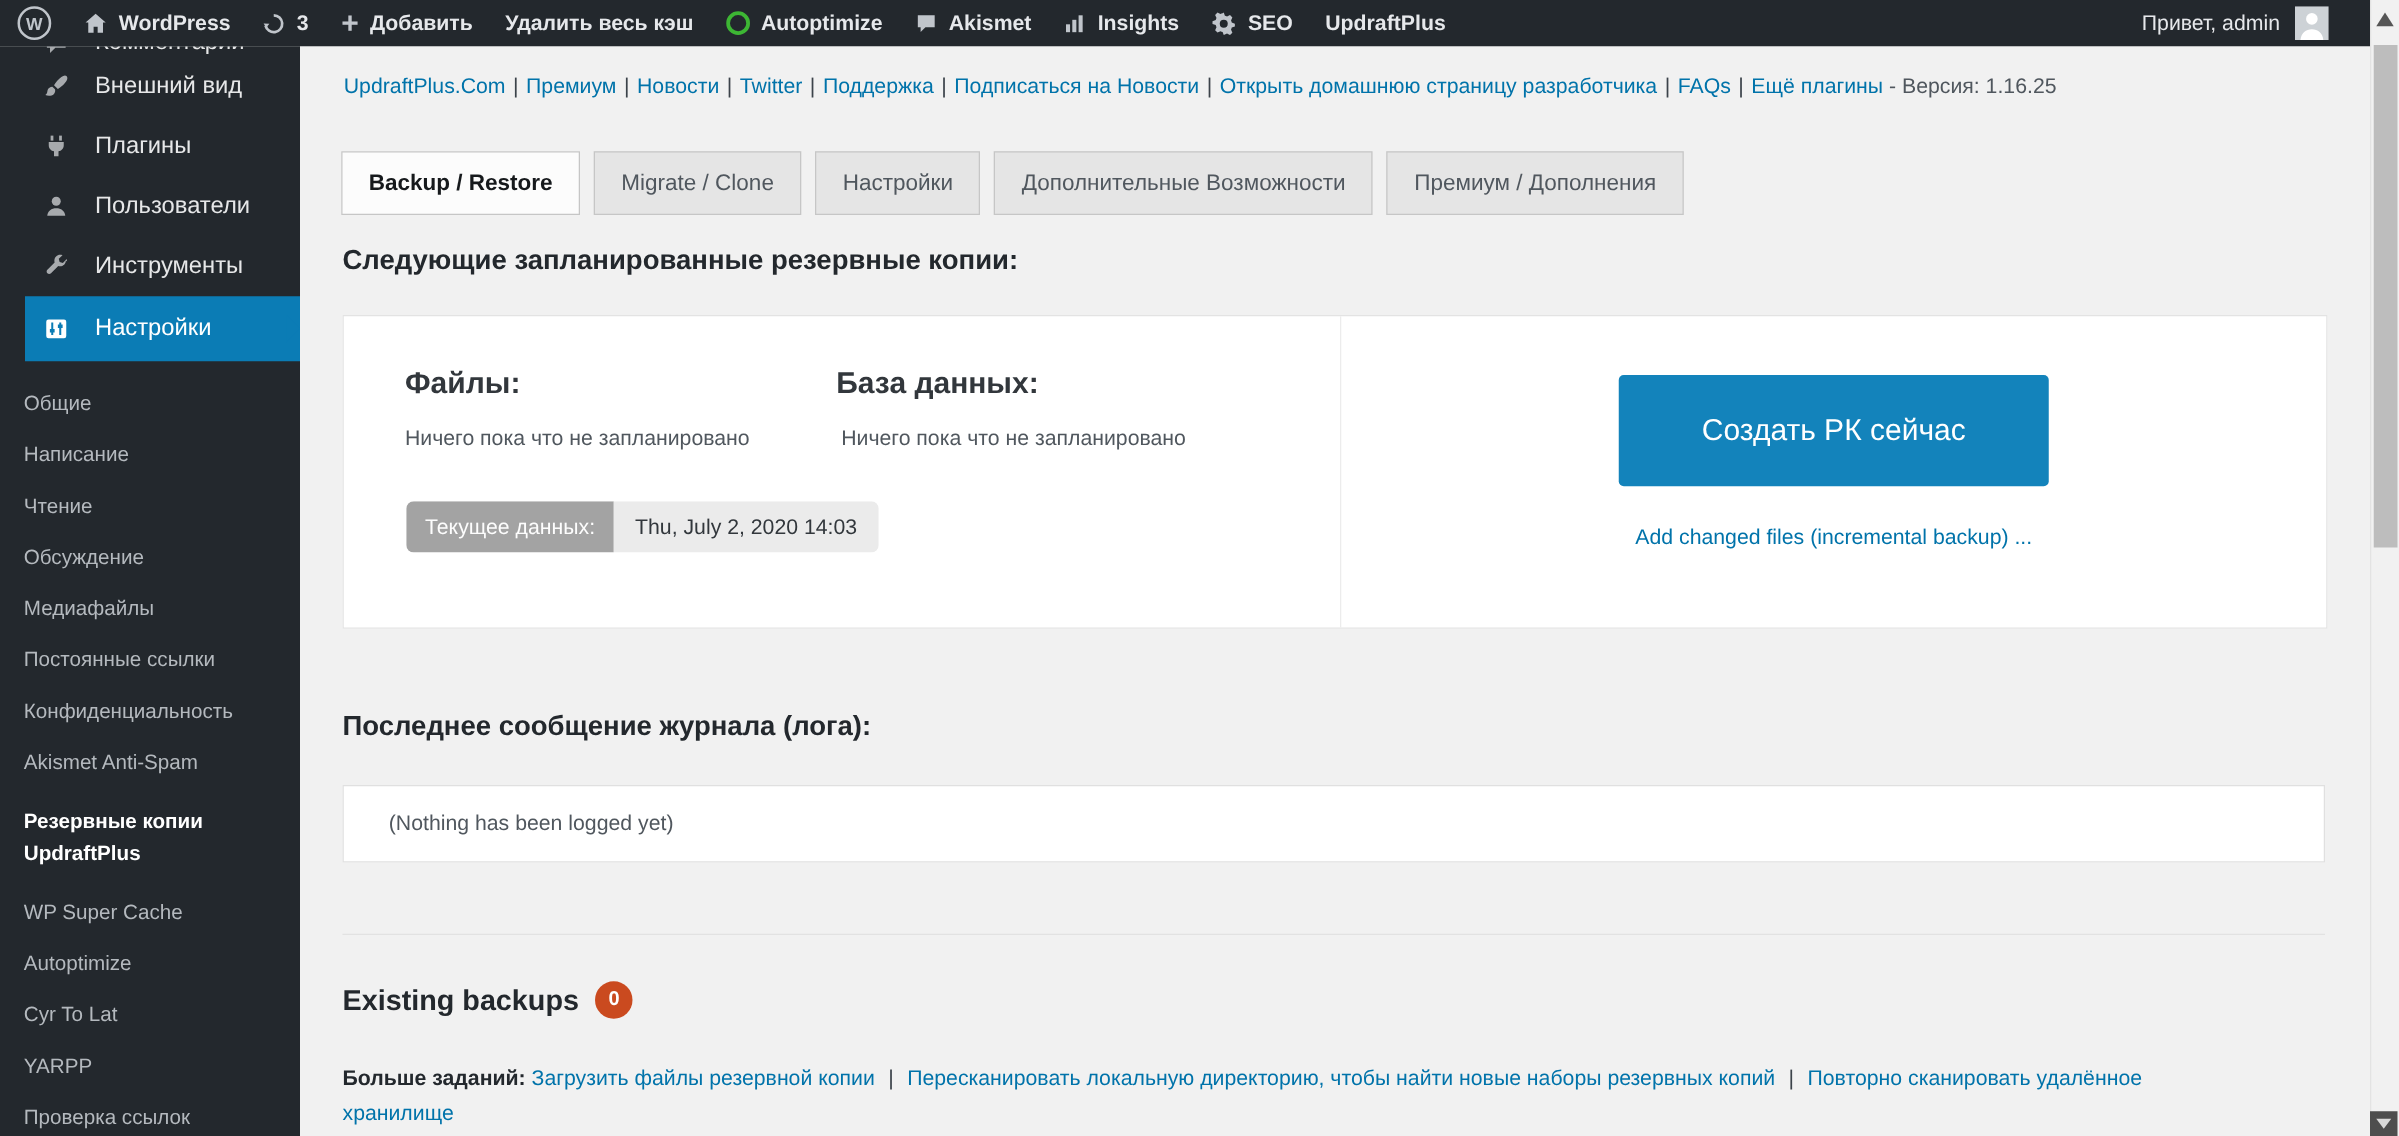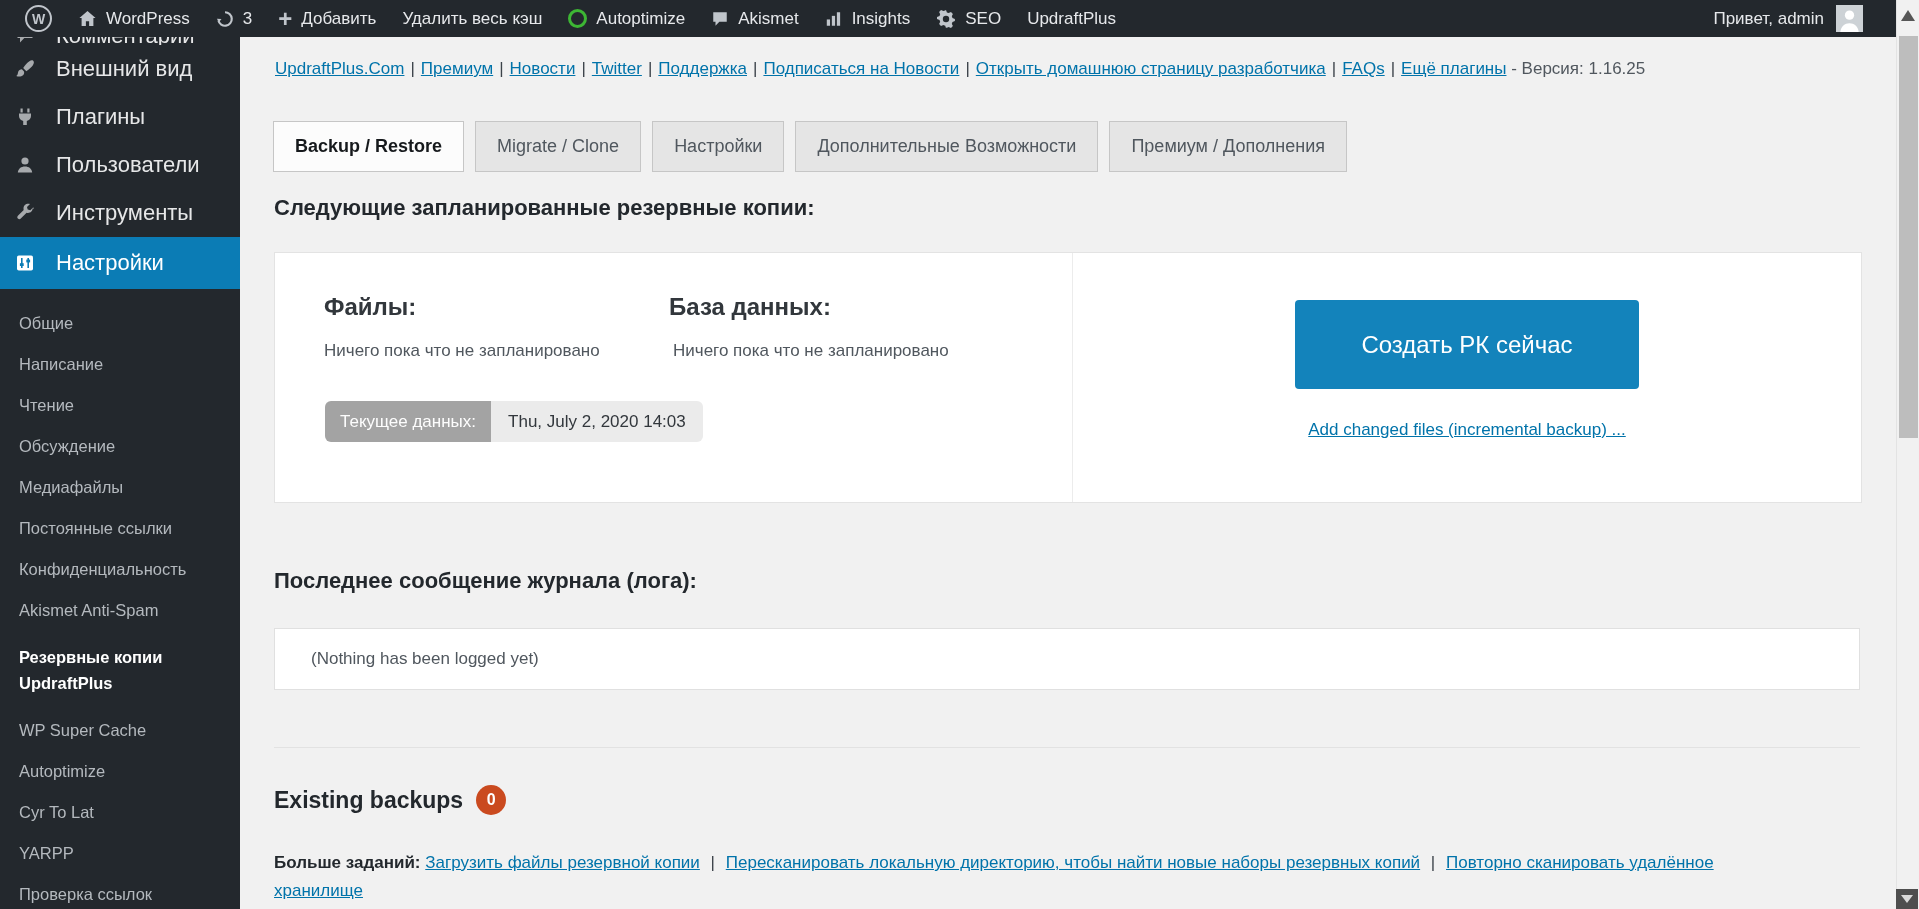--- a/index.html
+++ b/index.html
@@ -3,53 +3,53 @@
 <meta charset="utf-8">
 <style>
   html,body{margin:0;padding:0;background:#f1f1f1;}
   .screen{position:relative;width:1919px;height:909px;overflow:hidden;
           font-family:"Liberation Sans",sans-serif;background:#f1f1f1;}
 
   
   .adminbar{position:absolute;left:0;top:0;width:1897px;height:37px;background:#23282d;
             display:flex;justify-content:space-between;align-items:center;color:#e6e8eb;
             font-size:17px;z-index:3;}
-  .ab-group{display:flex;align-items:flex-end;height:37px;padding-left:12px;}
+  .ab-group{display:flex;align-items:flex-end;height:37px;padding-left:1px;font-weight:bold;}
   .ab-item{display:flex;align-items:center;height:37px;padding:0 13px;gap:9px;cursor:pointer;white-space:nowrap;}
   .ab-item svg{display:block;}
   .ab-icon{color:#c0c5cb;display:flex;align-items:center;}
   .wplogo{width:23px;height:23px;border:2px solid #c0c5cb;border-radius:50%;
           display:flex;align-items:center;justify-content:center;color:#c0c5cb;
           font-weight:bold;font-size:14px;}
   .wplogo::before{content:"W";}
   .plusglyph{font-size:24px;line-height:20px;color:#c0c5cb;font-weight:bold;}
   .plusglyph::before{content:"+";}
   .ring{width:13px;height:13px;border:3px solid #3db634;border-radius:50%;}
   .ab-right{display:flex;align-items:center;padding-right:34px;gap:12px;}
   .avatar{width:27px;height:27px;display:block;}
 
   
   .sidebar{position:absolute;left:0;top:37px;width:240px;height:872px;background:#23282d;z-index:2;}
-  .menu-item{height:48px;display:flex;align-items:center;padding-left:13px;font-size:22px;
-             color:#e6e7e8;cursor:pointer;position:relative;}
+  .menu-item{height:48px;display:flex;align-items:center;padding-left:13px;font-size:19px;
+             color:#e6e7e8;cursor:pointer;position:relative;margin-left:20px;}
   .menu-item.cut{height:8px;overflow:hidden;align-items:flex-start;}
   .menu-item.cut .mi-icon,.menu-item.cut .mi-label{transform:translateY(-14px);}
   .mi-icon{width:24px;height:24px;margin-right:19px;color:#a7aaad;display:flex;align-items:center;justify-content:center;flex:0 0 24px;}
   .menu-item.active{height:52px;background:#0b7cb5;color:#fff;}
   .menu-item.active .mi-icon{color:#fff;}
   .menu-item.active::after{content:"";position:absolute;right:-11px;top:50%;margin-top:-11px;
              border:11px solid transparent;border-left-color:#0b7cb5;}
   .submenu{padding-top:14px;}
   .submenu-item{padding:7px 10px 8px 19px;font-size:16.5px;line-height:26px;color:#b4b9be;cursor:pointer;}
   .submenu-item.current{color:#fff;font-weight:bold;margin:6px 0;}
 
   
   .content{position:absolute;left:240px;top:37px;width:1657px;height:872px;background:#f1f1f1;z-index:1;}
   .content *{box-sizing:border-box;}
-  .lnk{color:#0073aa;text-decoration:underline;cursor:pointer;}
+  .lnk{color:#0073aa;cursor:pointer;}
   .sep{color:#3c434a;padding:0 6px;}
 
   .breadcrumb{position:absolute;left:35px;top:22px;font-size:17px;color:#3c434a;width:1560px;}
   .version{color:#50575e;}
 
   .tabs{position:absolute;left:33px;top:84px;display:flex;gap:11px;}
   .tab{padding:14px 21px;font-size:18px;background:#e5e5e5;border:1px solid #c6c6c6;
        color:#50575e;cursor:pointer;white-space:nowrap;}
   .tab.active{background:#fcfcfc;color:#16191c;font-weight:600;}
 

